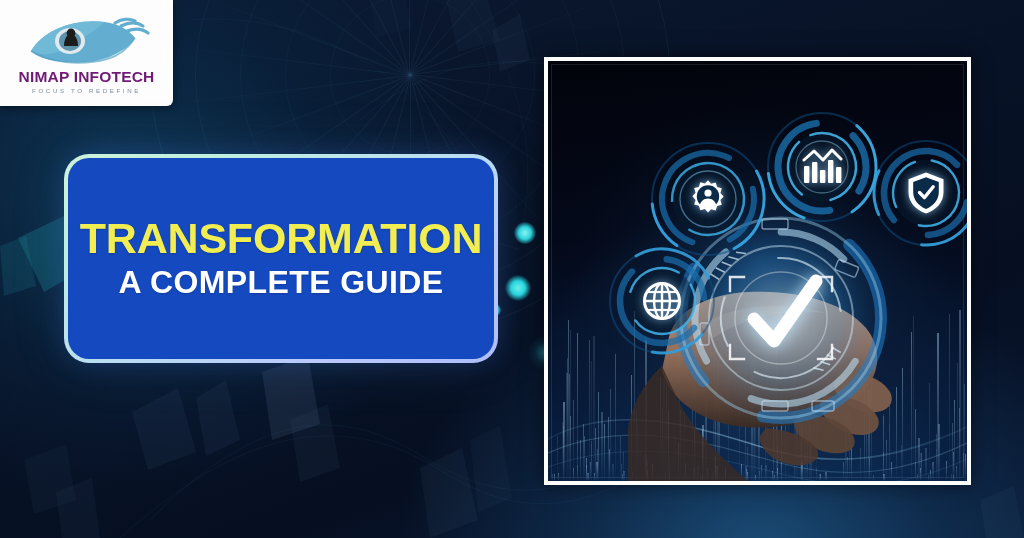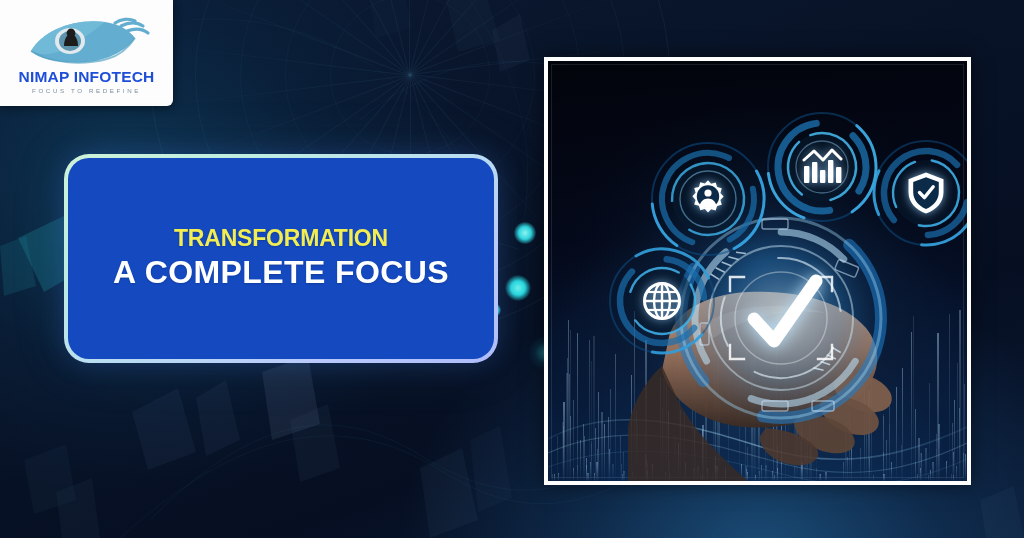--- a/index.html
+++ b/index.html
@@ -65,21 +65,21 @@
     background:#fdfdfd;
     border-bottom-right-radius:6px;
     box-shadow:0 2px 9px rgba(0,0,0,.45);
     display:flex; flex-direction:column;
     align-items:center; justify-content:center;
     padding-top:4px;
   }
   .logo-eye{ width:128px; height:52px; display:block; }
   .logo-name{
     font-size:15.5px; font-weight:700; letter-spacing:.2px;
-    color:#1d4ed8; line-height:1; margin-top:1px;
+    color:#701a75; line-height:1; margin-top:1px;
     font-family:"Liberation Sans", sans-serif;
   }
   .logo-tag{
     font-size:6.2px; font-weight:400; letter-spacing:2.6px;
     color:#7e8fa0; margin-top:4px; line-height:1;
   }
 
   
   .title-wrap{
     position:absolute; left:64px; top:154px;
@@ -105,21 +105,21 @@
     font-size:31px;
     line-height:1.0;
     letter-spacing:.4px;
     text-align:center;
     white-space:nowrap;
     margin:3px 0;
     font-family:"Liberation Sans", sans-serif;
   }
   .tline.yellow{ color:#f2ee52; text-shadow:0 1px 2px rgba(0,0,0,.18); }
   .tline.white { color:#ffffff; text-shadow:0 1px 2px rgba(0,0,0,.18); }
-  .tline.l2{ font-size:23px; letter-spacing:-0.2px; }
+  .tline.l2{ font-size:43px; letter-spacing:-0.2px; }
   .tline.l4{ font-size:32px; }
 
   
   .bokeh{ position:absolute; border-radius:50%; pointer-events:none; }
 
   
   .photo-frame{
     position:absolute; left:544px; top:57px;
     width:427px; height:428px;
     background:#ffffff;
@@ -271,21 +271,21 @@
         <path d="M8 35 C 26 47, 58 50, 84 43 C 96 40, 106 31, 112 22" stroke="#4e9ec2" stroke-width="2" fill="none" opacity=".65"></path>
       </svg>
     </span>
     <div class="logo-name">NIMAP INFOTECH</div>
     <div class="logo-tag">FOCUS TO REDEFINE</div>
   </div>
 
   <div class="title-wrap">
     <div class="title-card">
       <div class="tline yellow l2">TRANSFORMATION</div>
-      <div class="tline white  l4">A COMPLETE FOCUS</div>
+      <div class="tline white  l4">A COMPLETE GUIDE</div>
     </div>
   </div>
 
   <div class="photo-frame">
     <div class="photo">
       <div class="photo-inner-line"></div>
 
       <svg width="419" height="420" style="position:absolute;left:0;top:0;">
         <defs>
           <radialGradient id="bk1" cx="50%" cy="50%" r="50%">

